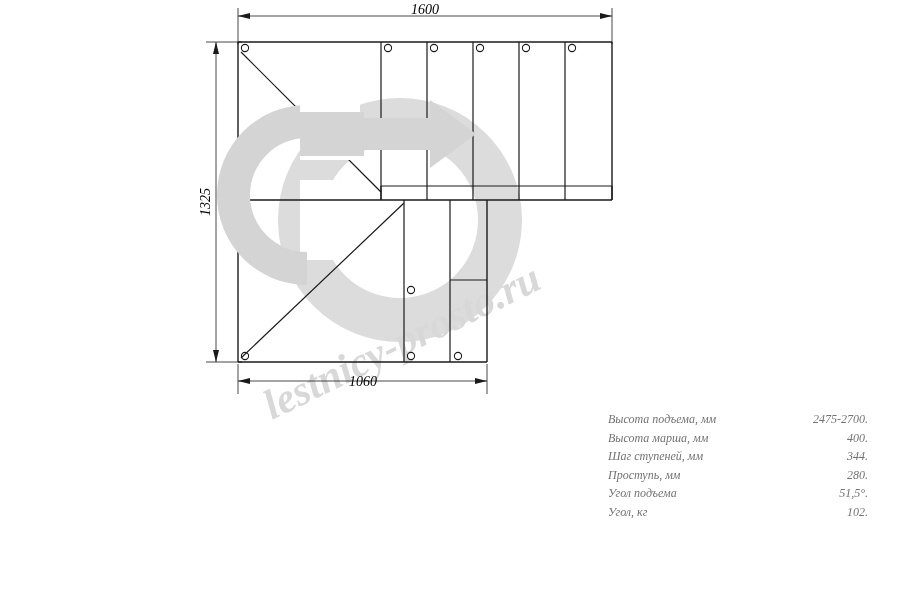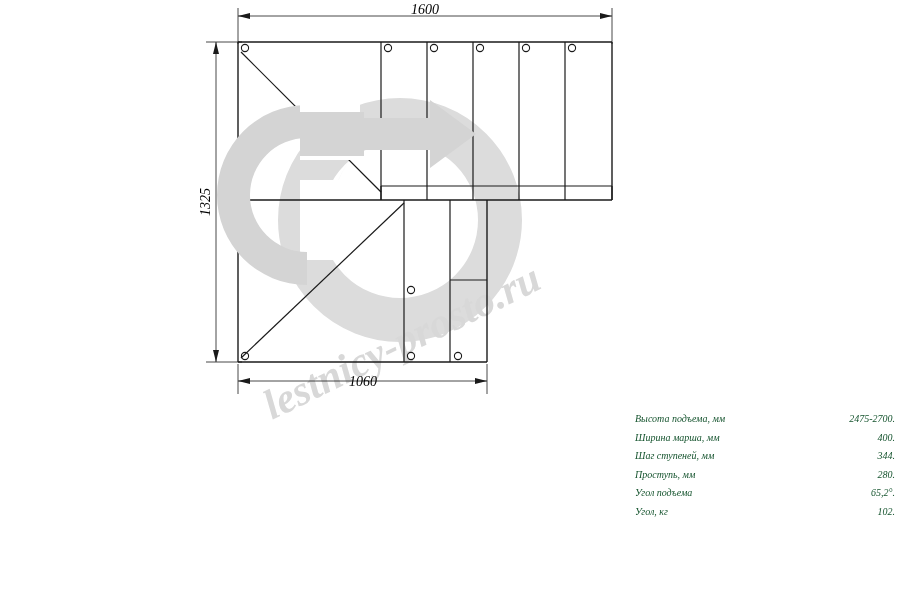--- a/index.html
+++ b/index.html
@@ -21,27 +21,27 @@
     height: 600px;
   }
   svg.drawing {
     position: absolute;
     left: 0; top: 0;
     width: 900px;
     height: 600px;
   }
   .spec {
     position: absolute;
-    left: 635px;
+    left: 608px;
     top: 410px;
     width: 260px;
     font-family: "Liberation Serif", serif;
     font-style: italic;
-    font-size: 10px;
-    color: #14532d;
+    font-size: 12px;
+    color: #737373;
     line-height: 18.5px;
   }
   .spec-row {
     display: flex;
     justify-content: space-between;
     white-space: nowrap;
   }
   .spec-label {
     text-align: left;
   }
@@ -182,34 +182,34 @@
 
     <text class="dim-text" x="363" y="386" text-anchor="middle">1060</text>
   </svg>
 
   <div class="spec">
     <div class="spec-row">
       <span class="spec-label">Высота подъема, мм</span>
       <span class="spec-value">2475-2700.</span>
     </div>
     <div class="spec-row">
-      <span class="spec-label">Ширина марша, мм</span>
+      <span class="spec-label">Высота марша, мм</span>
       <span class="spec-value">400.</span>
     </div>
     <div class="spec-row">
       <span class="spec-label">Шаг ступеней, мм</span>
       <span class="spec-value">344.</span>
     </div>
     <div class="spec-row">
       <span class="spec-label">Проступь, мм</span>
       <span class="spec-value">280.</span>
     </div>
     <div class="spec-row">
       <span class="spec-label">Угол подъема</span>
-      <span class="spec-value">65,2°.</span>
+      <span class="spec-value">51,5°.</span>
     </div>
     <div class="spec-row">
       <span class="spec-label">Угол, кг</span>
       <span class="spec-value">102.</span>
     </div>
   </div>
 
 </div>
 
 </body></html>

